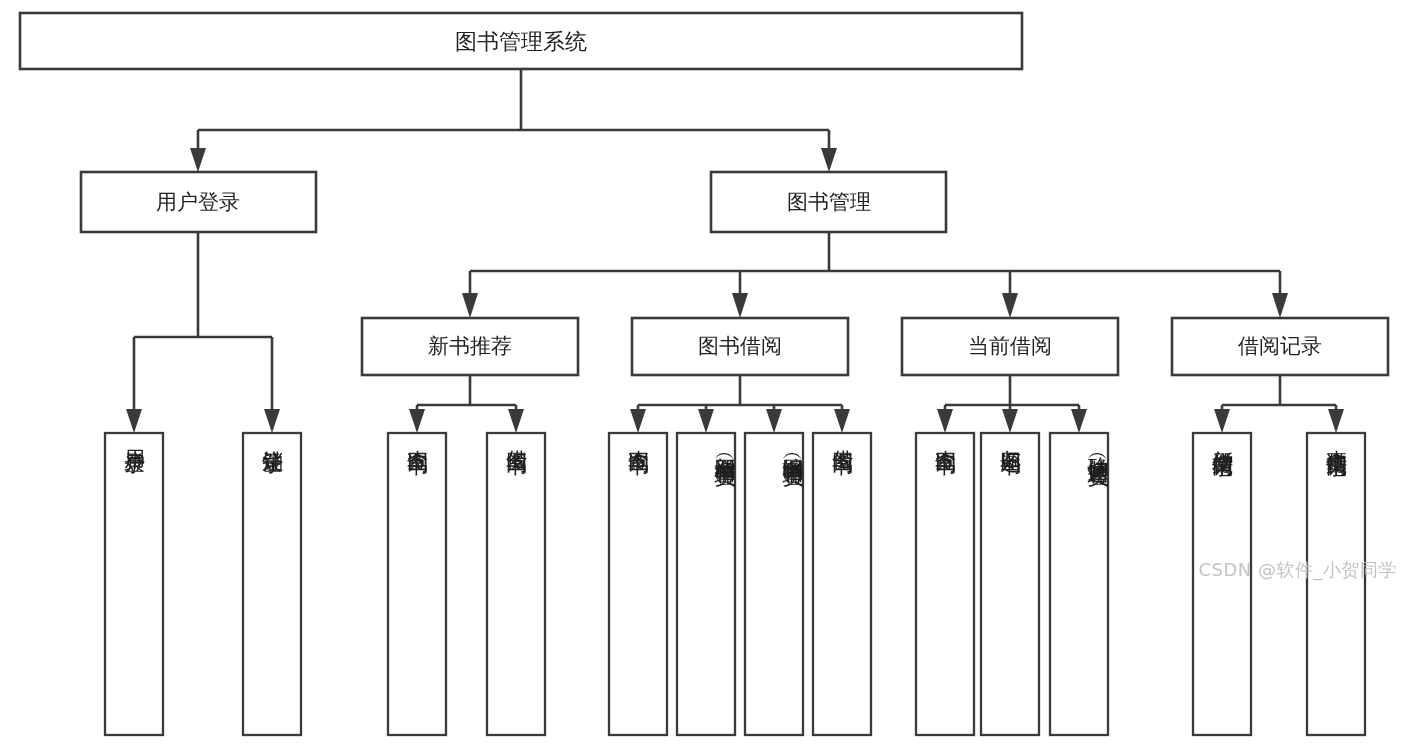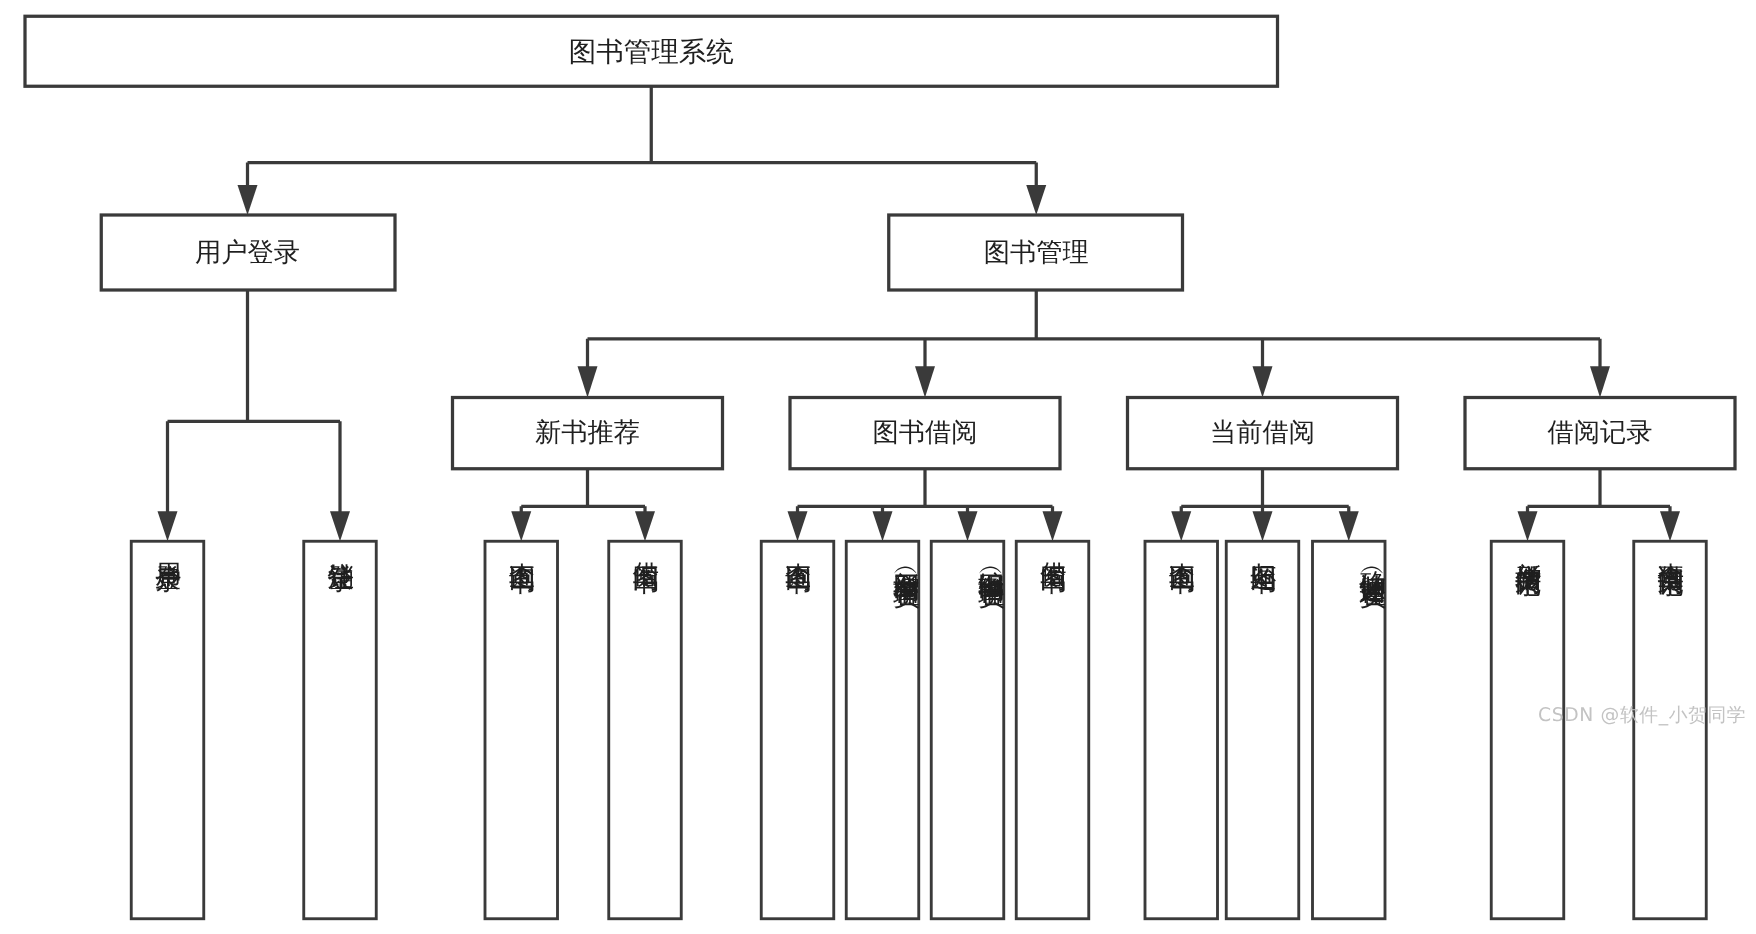--- a/index.html
+++ b/index.html
@@ -83,21 +83,21 @@
   .leaf-label.top {
     display: flex;
     align-items: flex-start;
     justify-content: flex-start;
   }
   #watermark {
     position: absolute;
     right: 8px;
     bottom: 4px;
     font-family: "DejaVu Sans", "Liberation Sans", sans-serif;
-    font-size: 15px;
+    font-size: 18px;
     color: #c3c3c3;
     white-space: nowrap;
     letter-spacing: 0.5px;
   }
 </style>
 </head>
 <body>
 
 <div id="diagram-root">
 

